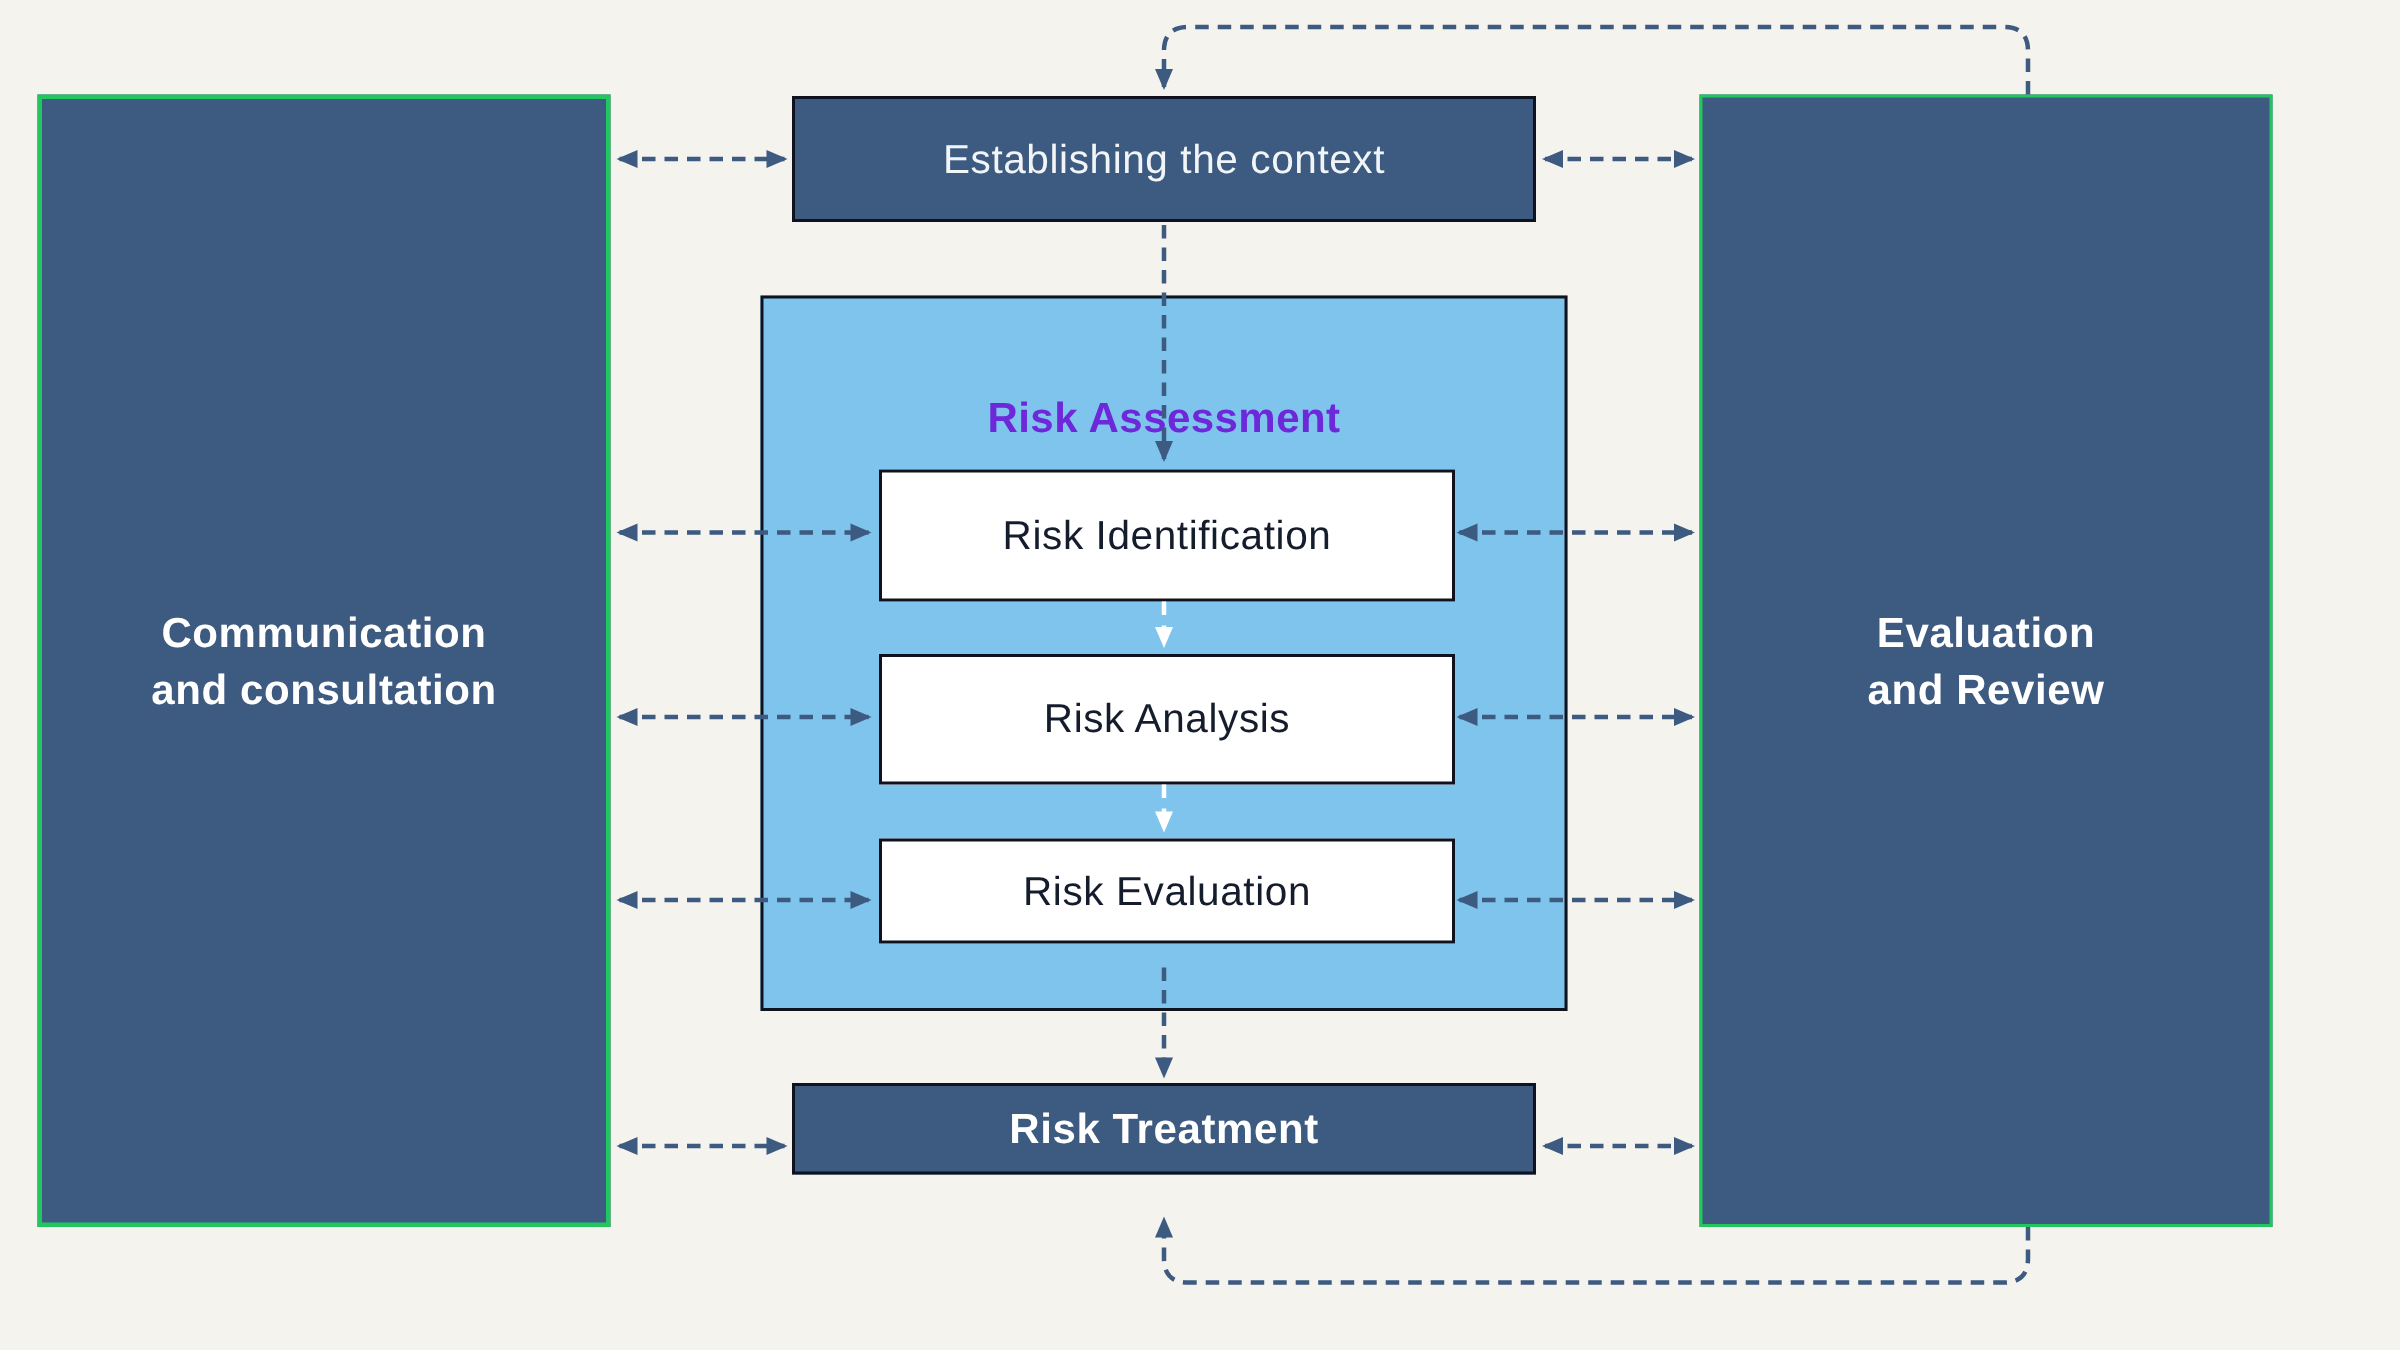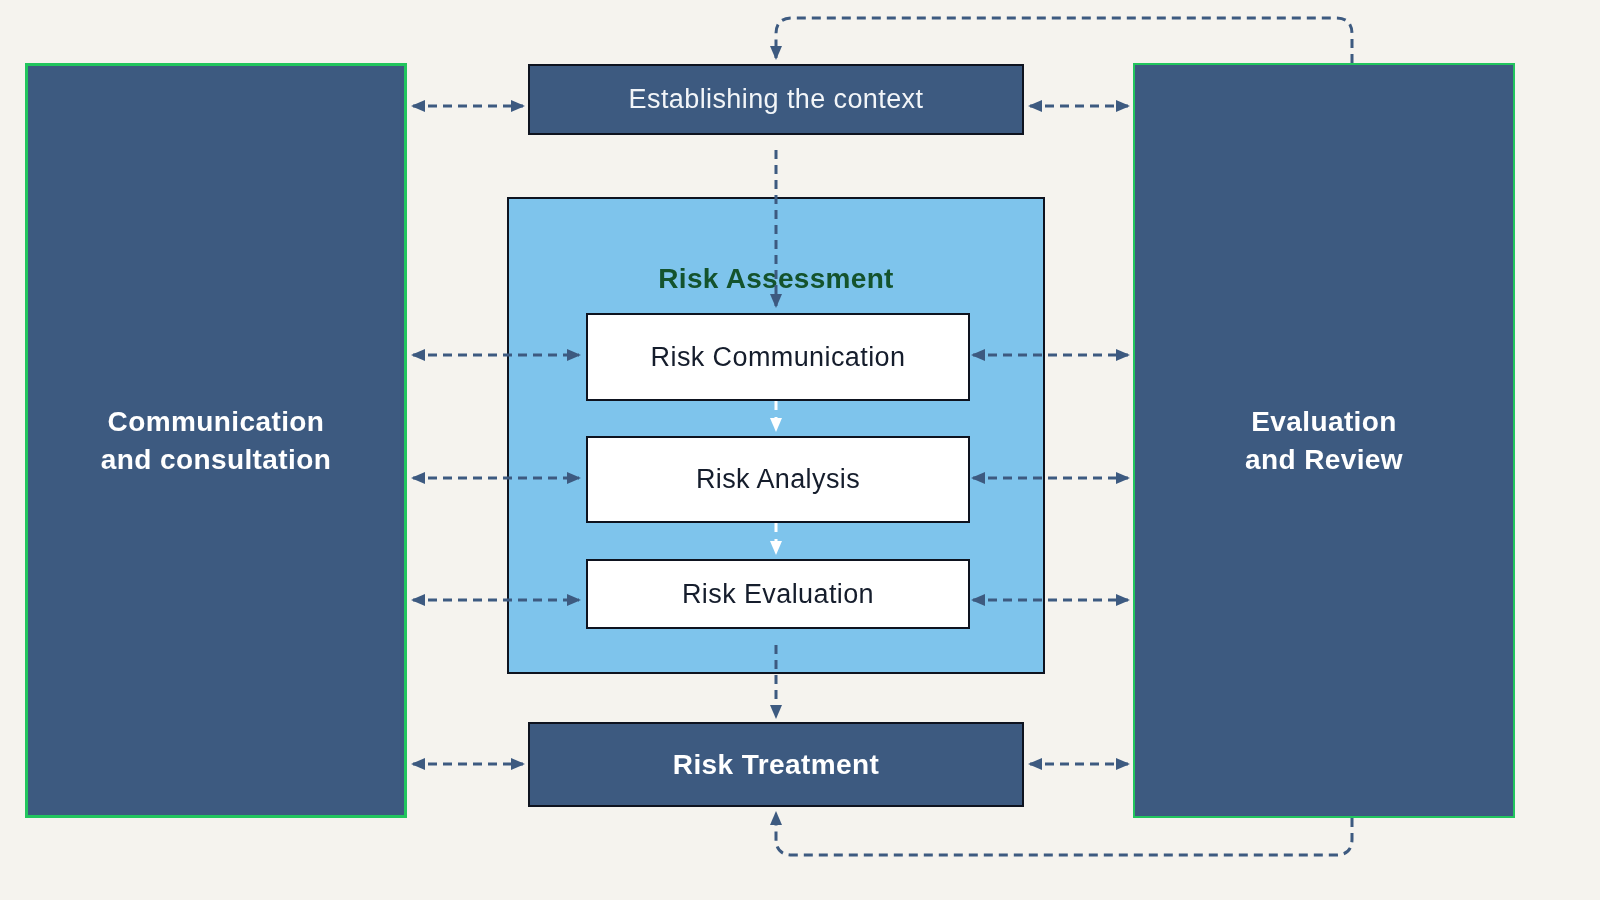--- a/index.html
+++ b/index.html
@@ -23,35 +23,35 @@
   }
   .box{position:absolute;display:flex;align-items:center;justify-content:center;text-align:center;}
   .tall{
     width:382px;height:755px;top:63px;
     background:var(--dark-blue);
     border:3px solid #22c55e;
   }
   .tall.left{left:25px;}
   .tall.right{left:1133px;border-width:2px;}
   .bar{
-    width:496px;height:71px;left:528px;
+    width:496px;height:84px;left:528px;
     background:var(--dark-blue);
     border:2px solid var(--border-dark);
   }
   .bar.establishing{top:64px;}
-  .bar.treatment{top:722px;height:85px;align-items:center;}
+  .bar.treatment{top:722px;height:61px;align-items:center;}
   .panel{
     position:absolute;left:507px;top:197px;width:538px;height:477px;
     background:var(--light-blue);
     border:2px solid var(--border-dark);
   }
   .panel-title{
     position:absolute;left:0;top:64px;width:100%;
     text-align:center;
-    font-size:28px;font-weight:700;color:#14532d;letter-spacing:.3px;
+    font-size:28px;font-weight:700;color:#6d28d9;letter-spacing:.3px;
   }
   .white-box{
     position:absolute;left:77px;width:384px;
     background:#ffffff;border:2px solid var(--border-dark);
     display:flex;align-items:center;justify-content:center;
   }
   .white-box.identification{top:114px;height:88px;}
   .white-box.analysis{top:237px;height:87px;}
   .white-box.evaluation{top:360px;height:70px;}
   .label{white-space:pre-line;letter-spacing:.4px;}
@@ -77,21 +77,21 @@
   </div>
 
   <div class="box bar establishing">
     <span class="label bar-plain">Establishing the context</span>
   </div>
 
   <div class="panel">
     <div class="panel-title">Risk Assessment</div>
 
     <div class="white-box identification">
-      <span class="label white-node">Risk Communication</span>
+      <span class="label white-node">Risk Identification</span>
     </div>
 
     <div class="white-box analysis">
       <span class="label white-node">Risk Analysis</span>
     </div>
 
     <div class="white-box evaluation">
       <span class="label white-node">Risk Evaluation</span>
     </div>
   </div>

